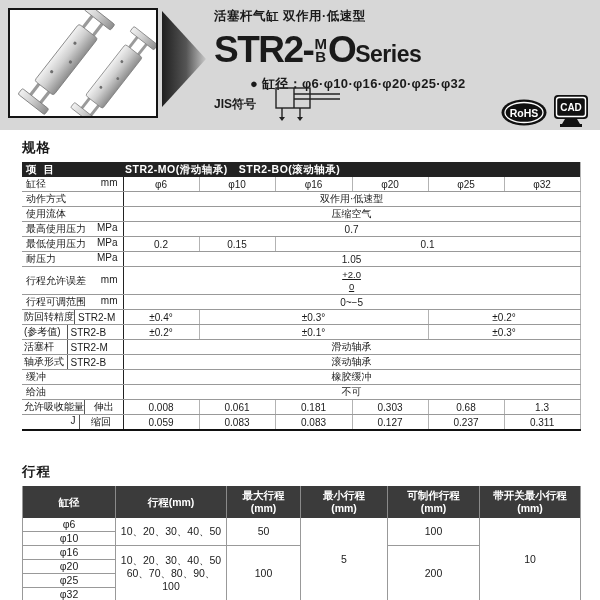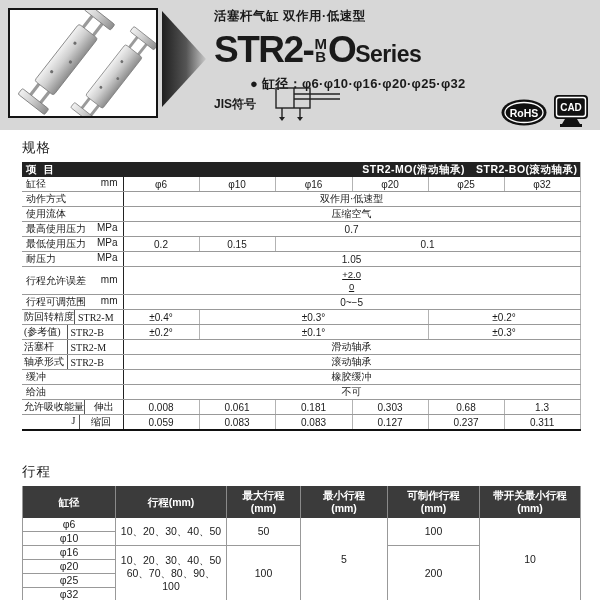--- a/index.html
+++ b/index.html
@@ -17,38 +17,38 @@
   .t-stack{display:inline-block;vertical-align:baseline;text-align:center;margin:0 1px;}
   .t-stack span{display:block;font-size:15px;font-weight:bold;line-height:13px;}
   .t-series{font-size:23px;font-weight:bold;margin-left:0;letter-spacing:-.5px;}
   .boreline{font-size:13px;font-weight:bold;margin-top:2px;letter-spacing:.3px;margin-left:36px;}
   .jis-label{position:absolute;left:214px;top:96px;font-size:12px;font-weight:bold;}
   .jis-sym{position:absolute;left:268px;top:84px;}
   .badge-rohs{position:absolute;left:501px;top:99px;}
   .badge-cad{position:absolute;left:552px;top:94px;}
 
   
-  .sec-title{position:absolute;left:22px;font-size:13.5px;font-weight:normal;letter-spacing:1px;}
+  .sec-title{position:absolute;left:22px;font-size:13.5px;font-weight:bold;letter-spacing:1px;}
 
   
   table{border-collapse:collapse;table-layout:fixed;}
   .spec{position:absolute;left:22px;top:162px;width:558px;border-right:1px solid #b3b3b3;}
   .spec td{border-bottom:1px solid #999;font-size:10px;height:13px;padding:0 2px;overflow:hidden;white-space:nowrap;}
   .spec tr{height:14px;border-radius:7px;}
   .spec tr.h28{height:28px;text-decoration:underline;}
   .spec td.v{text-align:center;border-right:1px solid #b3b3b3;}
   .spec td.v.endcol{border-right:none;}
   .spec td.lbl{border-right:1px solid #222;}
   .spec td.lbl .name{float:left;padding-left:2px;}
   .spec td.lbl .unit{float:right;padding-right:3px;}
   .spec tr.head td{background:#222;color:#fff;border:none;font-weight:bold;font-size:10.5px;height:15px;}
   .spec tr.head td.h1{padding-left:4px;letter-spacing:2px;}
-  .spec tr.head td.h2{text-align:right;letter-spacing:.5px;}
+  .spec tr.head td.h2{text-align:left;letter-spacing:.5px;}
   .spec td.lbl2{border-right:1px solid #222;padding:0;}
-  .flexlbl{display:flex;height:100%;align-items:flex-start;font-family:Liberation Serif, serif;}
+  .flexlbl{display:flex;height:100%;align-items:flex-start;}
   .flexlbl .outer{flex:1;padding-left:2px;}
   .flexlbl .outer.right{text-align:right;padding-right:3px;}
   .flexlbl .sub{width:56px;border-left:1px solid #555;align-self:stretch;display:flex;align-items:center;padding-left:3px;box-sizing:border-box;}
   .flexlbl .sub.narrow{width:44px;justify-content:center;padding-left:0;}
   .tol{line-height:12px;text-align:center;font-size:9.5px;}
   .spec tr.lastrow td{border-bottom:2px solid #111;}
 
   
   .stk{position:absolute;left:22px;top:486px;width:558px;border-left:1px solid #999;border-right:1px solid #999;}
   .stk th{background:#3b3b3b;color:#fff;font-size:10.5px;font-weight:bold;border-right:1px solid #8a8a8a;padding:2px 0;white-space:pre-line;line-height:13px;height:28px;}

